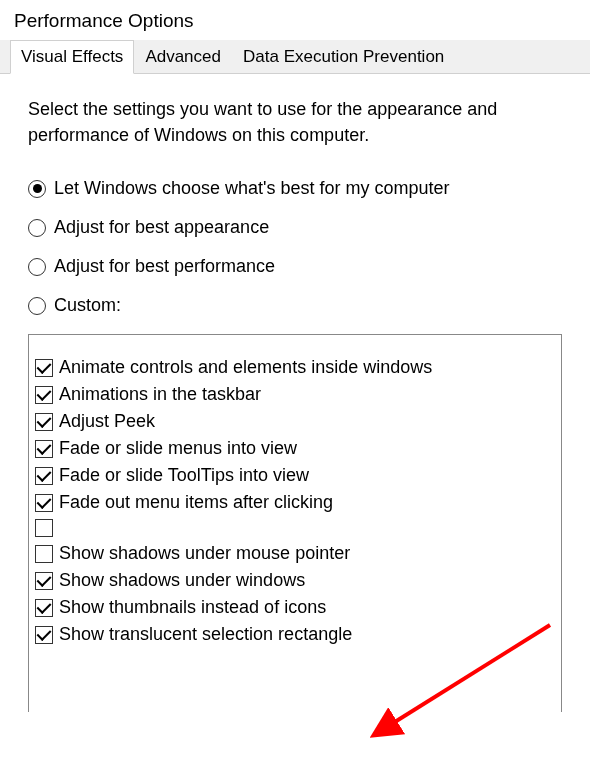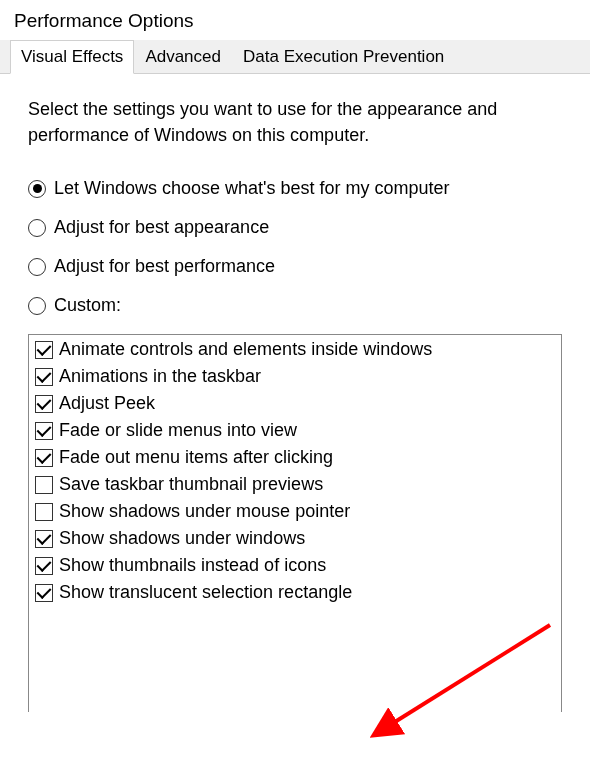--- a/index.html
+++ b/index.html
@@ -73,21 +73,21 @@
       height: 9px;
       background: #000;
       border-radius: 50%;
     }
     .radio-label {
       font-size: 18px;
     }
     .checkbox-list {
       border: 1px solid #888;
       border-bottom: none;
-      padding: 4px 4px 0 6px;
+      padding: 22px 4px 0 6px;
       height: 378px;
       overflow: hidden;
     }
     .checkbox-row {
       display: flex;
       align-items: center;
       margin-bottom: 6px;
       cursor: pointer;
     }
     .checkbox {
@@ -169,25 +169,28 @@
     <div class="checkbox-row">
       <span class="checkbox checked"></span>
       <span class="checkbox-label">Adjust Peek</span>
     </div>
     <div class="checkbox-row">
       <span class="checkbox checked"></span>
       <span class="checkbox-label">Fade or slide menus into view</span>
     </div>
     <div class="checkbox-row">
       <span class="checkbox checked"></span>
+      <span class="checkbox-label">Fade or slide ToolTips into view</span>
+    </div>
+    <div class="checkbox-row">
+      <span class="checkbox checked"></span>
       <span class="checkbox-label">Fade out menu items after clicking</span>
     </div>
     <div class="checkbox-row">
       <span class="checkbox"></span>
-      <span class="checkbox-label">Save taskbar thumbnail previews</span>
     </div>
     <div class="checkbox-row">
       <span class="checkbox"></span>
       <span class="checkbox-label">Show shadows under mouse pointer</span>
     </div>
     <div class="checkbox-row">
       <span class="checkbox checked"></span>
       <span class="checkbox-label">Show shadows under windows</span>
     </div>
     <div class="checkbox-row">

